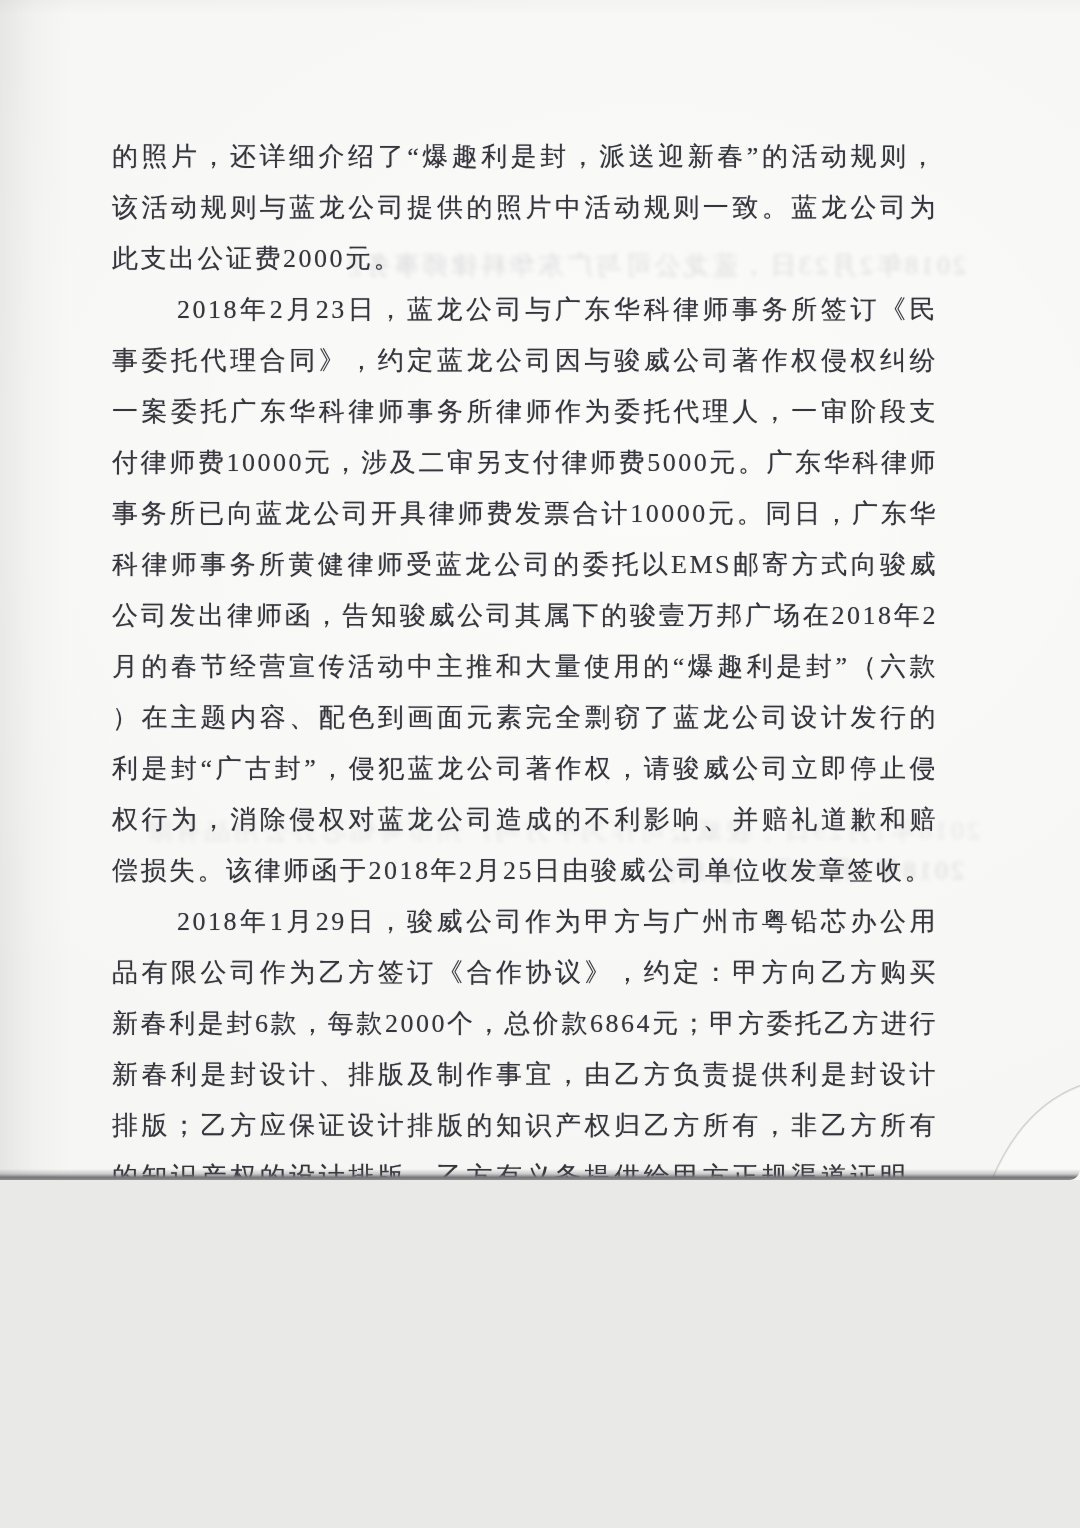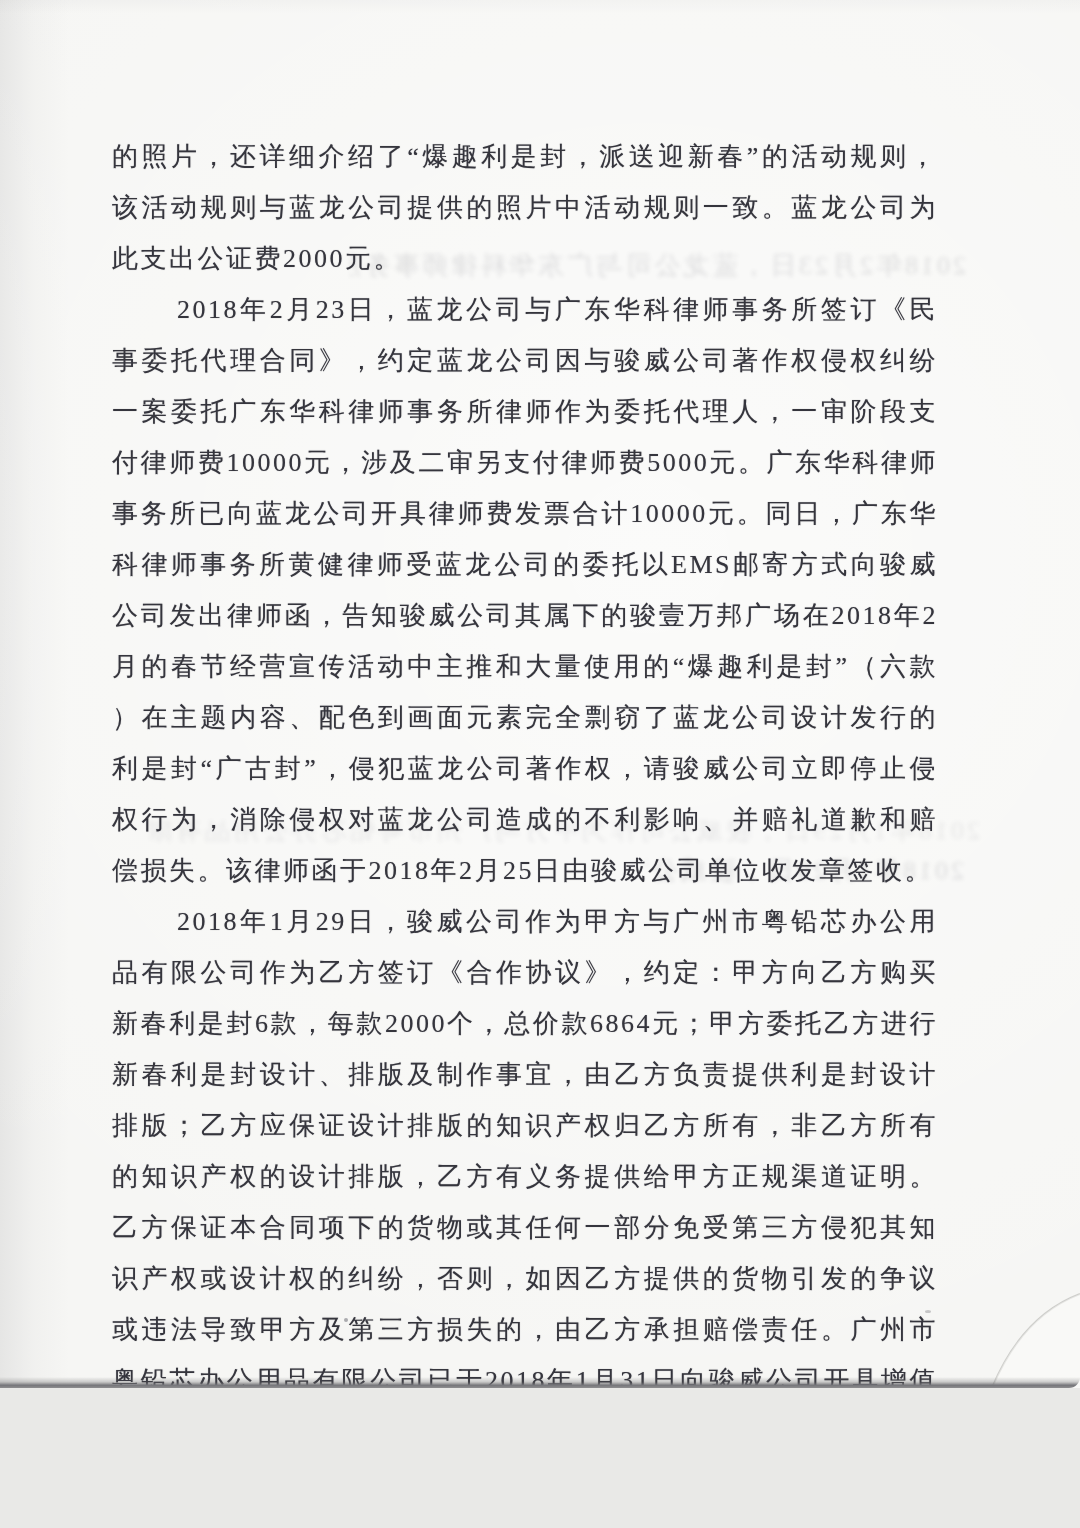--- a/index.html
+++ b/index.html
@@ -4,21 +4,21 @@
 <style>
   html, body { margin: 0; padding: 0; }
   body {
     width: 1080px; height: 1528px;
     background: #e9e9e7;
     font-family: "Liberation Serif", "DejaVu Serif", serif;
     overflow: hidden;
   }
   .page {
     position: relative;
-    width: 1080px; height: 1388px;
+    width: 1080px; height: 1180px;
     background:
       radial-gradient(120% 90% at 60% 40%, rgba(255,255,255,0.55), rgba(255,255,255,0) 70%),
       linear-gradient(180deg, rgba(120,120,124,0.05), rgba(0,0,0,0) 14px),
       linear-gradient(90deg, rgba(110,110,116,0.12), rgba(110,110,116,0.04) 34px, rgba(0,0,0,0) 70px),
       #f6f6f4;
     overflow: hidden;
   }
   
   .doc-text {
     position: absolute;

